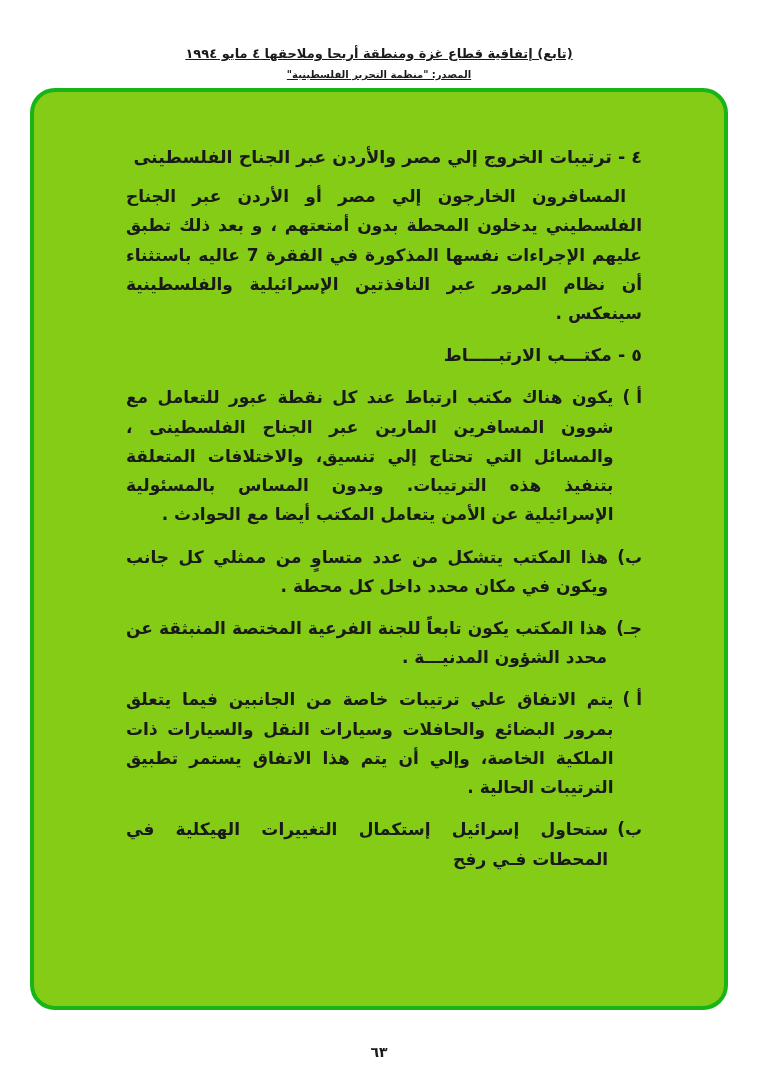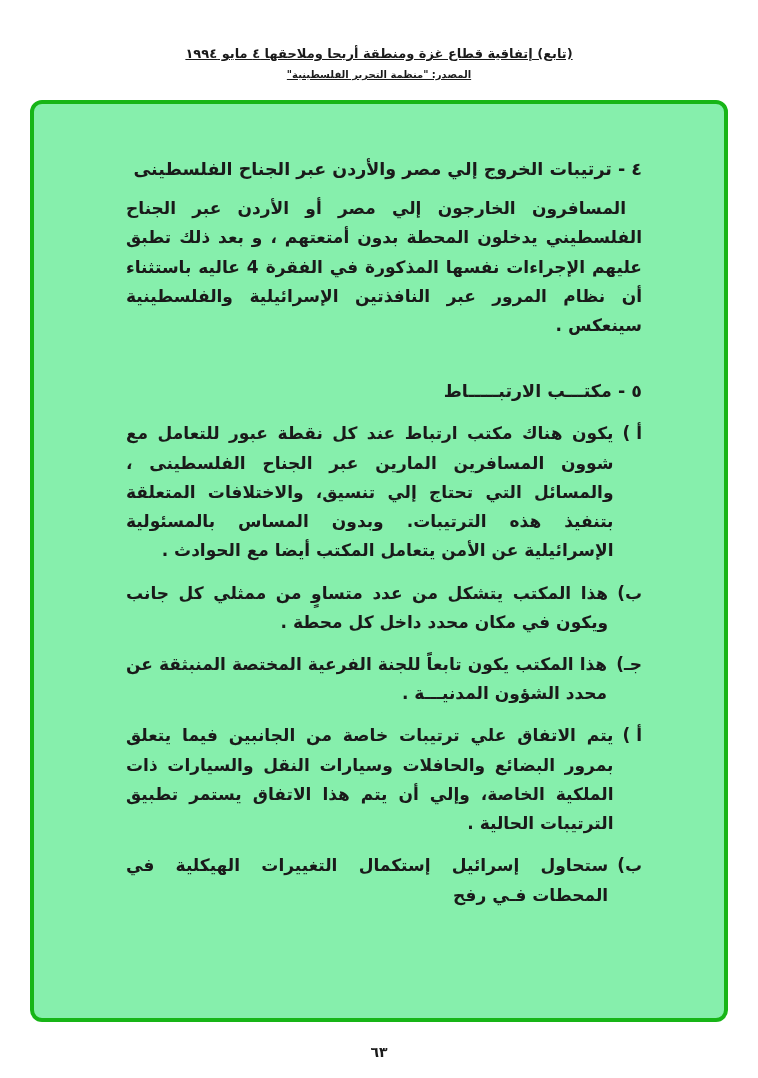--- a/index.html
+++ b/index.html
@@ -32,45 +32,45 @@
     letter-spacing: 0.2px;
   }
   .header-line2 {
     font-size: 10px;
     margin-top: 8px;
   }
 
   
   .green-box {
     position: absolute;
-    top: 100px;
+    top: 88px;
     left: 30px;
     width: 698px;
     height: 922px;
     border: 4px solid #17b517;
-    border-radius: 12px;
+    border-radius: 25px;
     box-sizing: border-box;
-    background: #86efac;
+    background: #84cc16;
   }
 
   .content {
     direction: rtl;
     padding: 50px 82px 0 92px;
     font-size: 17px;
     font-weight: 700;
     line-height: 1.72;
     text-align: justify;
   }
 
   .section-heading {
     margin: 0 0 10px 0;
     font-size: 17.5px;
     font-weight: 700;
   }
-  .section-heading.sec5 { margin-top: 36px; }
+  .section-heading.sec5 { margin-top: 12px; }
   .section-heading.sec6 { margin-top: 34px; }
 
   .paragraph {
     margin: 0 0 8px 0;
     text-indent: 16px;
   }
 
   .list-item {
     display: flex;
     gap: 9px;
@@ -102,21 +102,21 @@
 
 <div class="page-header">
   <div class="header-line1">(تابع) إتفاقية قطاع غزة ومنطقة أريحا وملاحقها ٤ مايو ١٩٩٤</div>
   <div class="header-line2">المصدر:  "منظمة التحرير الفلسطينية"</div>
 </div>
 
 <div class="green-box">
   <div class="content">
 
     <h3 class="section-heading">٤ - ترتيبات الخروج إلي مصر والأردن عبر الجناح الفلسطينى</h3>
-    <p class="paragraph">المسافرون الخارجون إلي مصر أو الأردن عبر الجناح الفلسطيني يدخلون المحطة بدون أمتعتهم ،  و بعد ذلك تطبق عليهم الإجراءات نفسها المذكورة في الفقرة  4  عاليه باستثناء أن نظام المرور عبر النافذتين الإسرائيلية والفلسطينية سينعكس .</p>
+    <p class="paragraph">المسافرون الخارجون إلي مصر أو الأردن عبر الجناح الفلسطيني يدخلون المحطة بدون أمتعتهم ،  و بعد ذلك تطبق عليهم الإجراءات نفسها المذكورة في الفقرة  7  عاليه باستثناء أن نظام المرور عبر النافذتين الإسرائيلية والفلسطينية سينعكس .</p>
 
     <h3 class="section-heading sec5">٥ - مكتـــب الارتبـــــاط</h3>
 
     <div class="list-item">
       <span class="marker">أ )</span>
       <span class="text">يكون هناك مكتب ارتباط عند كل نقطة عبور للتعامل مع شوون المسافرين المارين عبر الجناح الفلسطينى ، والمسائل التي تحتاج إلي تنسيق، والاختلافات المتعلقة بتنفيذ هذه الترتيبات. وبدون المساس بالمسئولية الإسرائيلية عن الأمن يتعامل المكتب أيضا مع الحوادث .</span>
     </div>
 
     <div class="list-item">
       <span class="marker">ب)</span>

